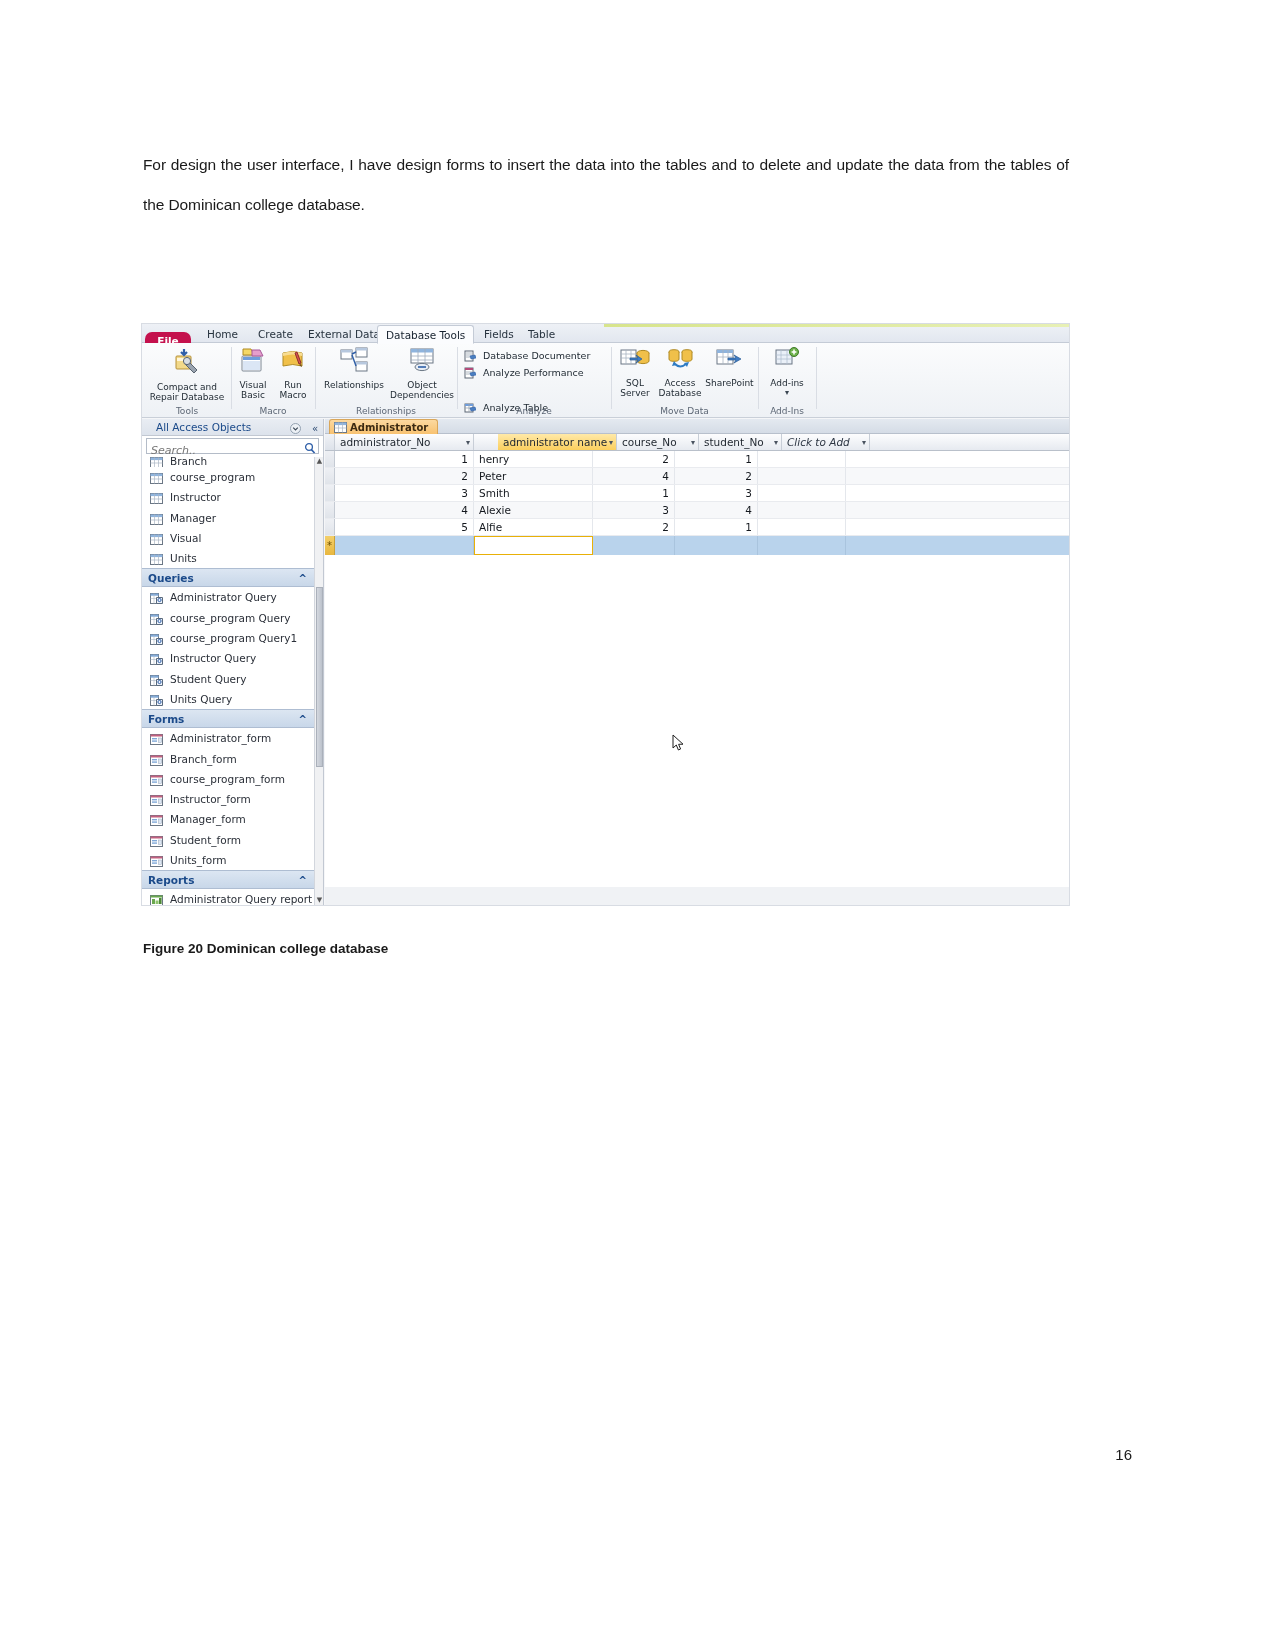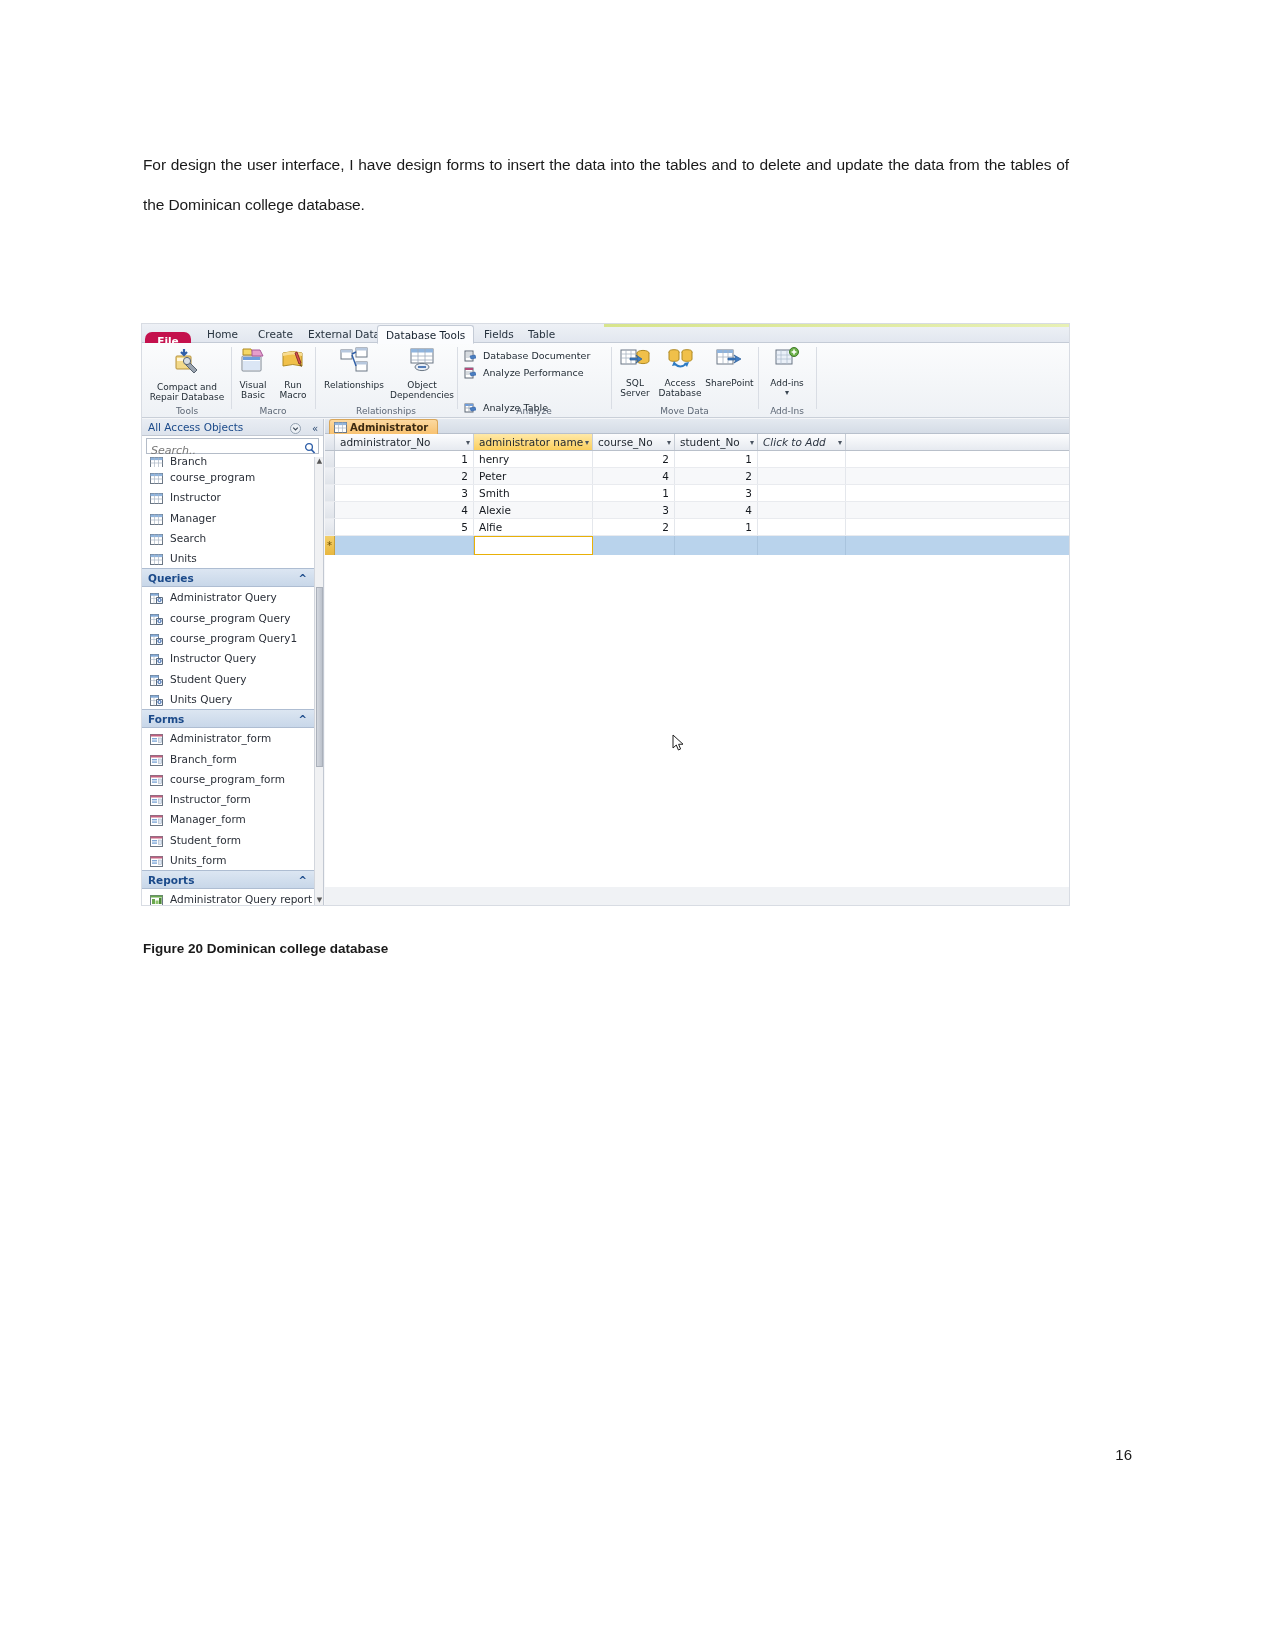--- a/index.html
+++ b/index.html
@@ -93,21 +93,21 @@
   .small-item .sico { display:inline-block; vertical-align:-3px; margin-right:4px; }
 
   
   .navpane {
     position:absolute; left:0; top:95px; width:182px; bottom:0;
     background:#ffffff; border-right:1px solid #c2c8d2;
   }
   .nav-head {
     height:17px; background:linear-gradient(#e9edf3,#dde3ec);
     border-bottom:1px solid #c2c8d2;
-    font-size:10.5px; color:#1b4a8a; line-height:17px; padding-left:6px;
+    font-size:10.5px; color:#1b4a8a; line-height:17px; padding-left:14px;
     position:relative;
   }
   .nav-head .dd { position:absolute; right:22px; top:3px; }
   .nav-head .shev { position:absolute; right:5px; top:1px; font-size:10px; color:#2d4a73; }
   .nav-search {
     position:relative; height:16px; margin:2px 4px 0 4px;
     border:1px solid #b4bcc8; background:#fff;
   }
   .nav-search input {
     border:0; outline:0; width:100%; height:100%;
@@ -472,21 +472,21 @@
               </svg>
           </span><span>Manager</span>
         </div>
         <div class="nav-item">
           <span class="oico">
             <svg width="13" height="11" viewBox="0 0 13 11">
                 <rect x="0.5" y="0.5" width="12" height="10" fill="#fff" stroke="#6b7785"></rect>
                 <rect x="0.5" y="0.5" width="12" height="2.6" fill="#8fb4dd"></rect>
                 <path d="M0.5 6h12M4.5 0.5v10M8.5 0.5v10" stroke="#aab6c4" stroke-width="0.7"></path>
               </svg>
-          </span><span>Search</span>
+          </span><span>Visual</span>
         </div>
         <div class="nav-item">
           <span class="oico">
             <svg width="13" height="11" viewBox="0 0 13 11">
                 <rect x="0.5" y="0.5" width="12" height="10" fill="#fff" stroke="#6b7785"></rect>
                 <rect x="0.5" y="0.5" width="12" height="2.6" fill="#8fb4dd"></rect>
                 <path d="M0.5 6h12M4.5 0.5v10M8.5 0.5v10" stroke="#aab6c4" stroke-width="0.7"></path>
               </svg>
           </span><span>Units</span>
         </div>
@@ -684,21 +684,21 @@
       </div>
 
       <div class="sheet">
 
         <div class="col-head">
           <div class="ch rowsel"></div>
           <div class="ch" style="width:139px;">
             <span>administrator_No</span>
             <span class="cdd">▾</span>
           </div>
-          <div class="ch selected" style="width:119px;">
+          <div class="ch selected" style="width:119px;margin-left:24px;">
             <span>administrator name</span>
             <span class="cdd">▾</span>
           </div>
           <div class="ch" style="width:82px;">
             <span>course_No</span>
             <span class="cdd">▾</span>
           </div>
           <div class="ch" style="width:83px;">
             <span>student_No</span>
             <span class="cdd">▾</span>

